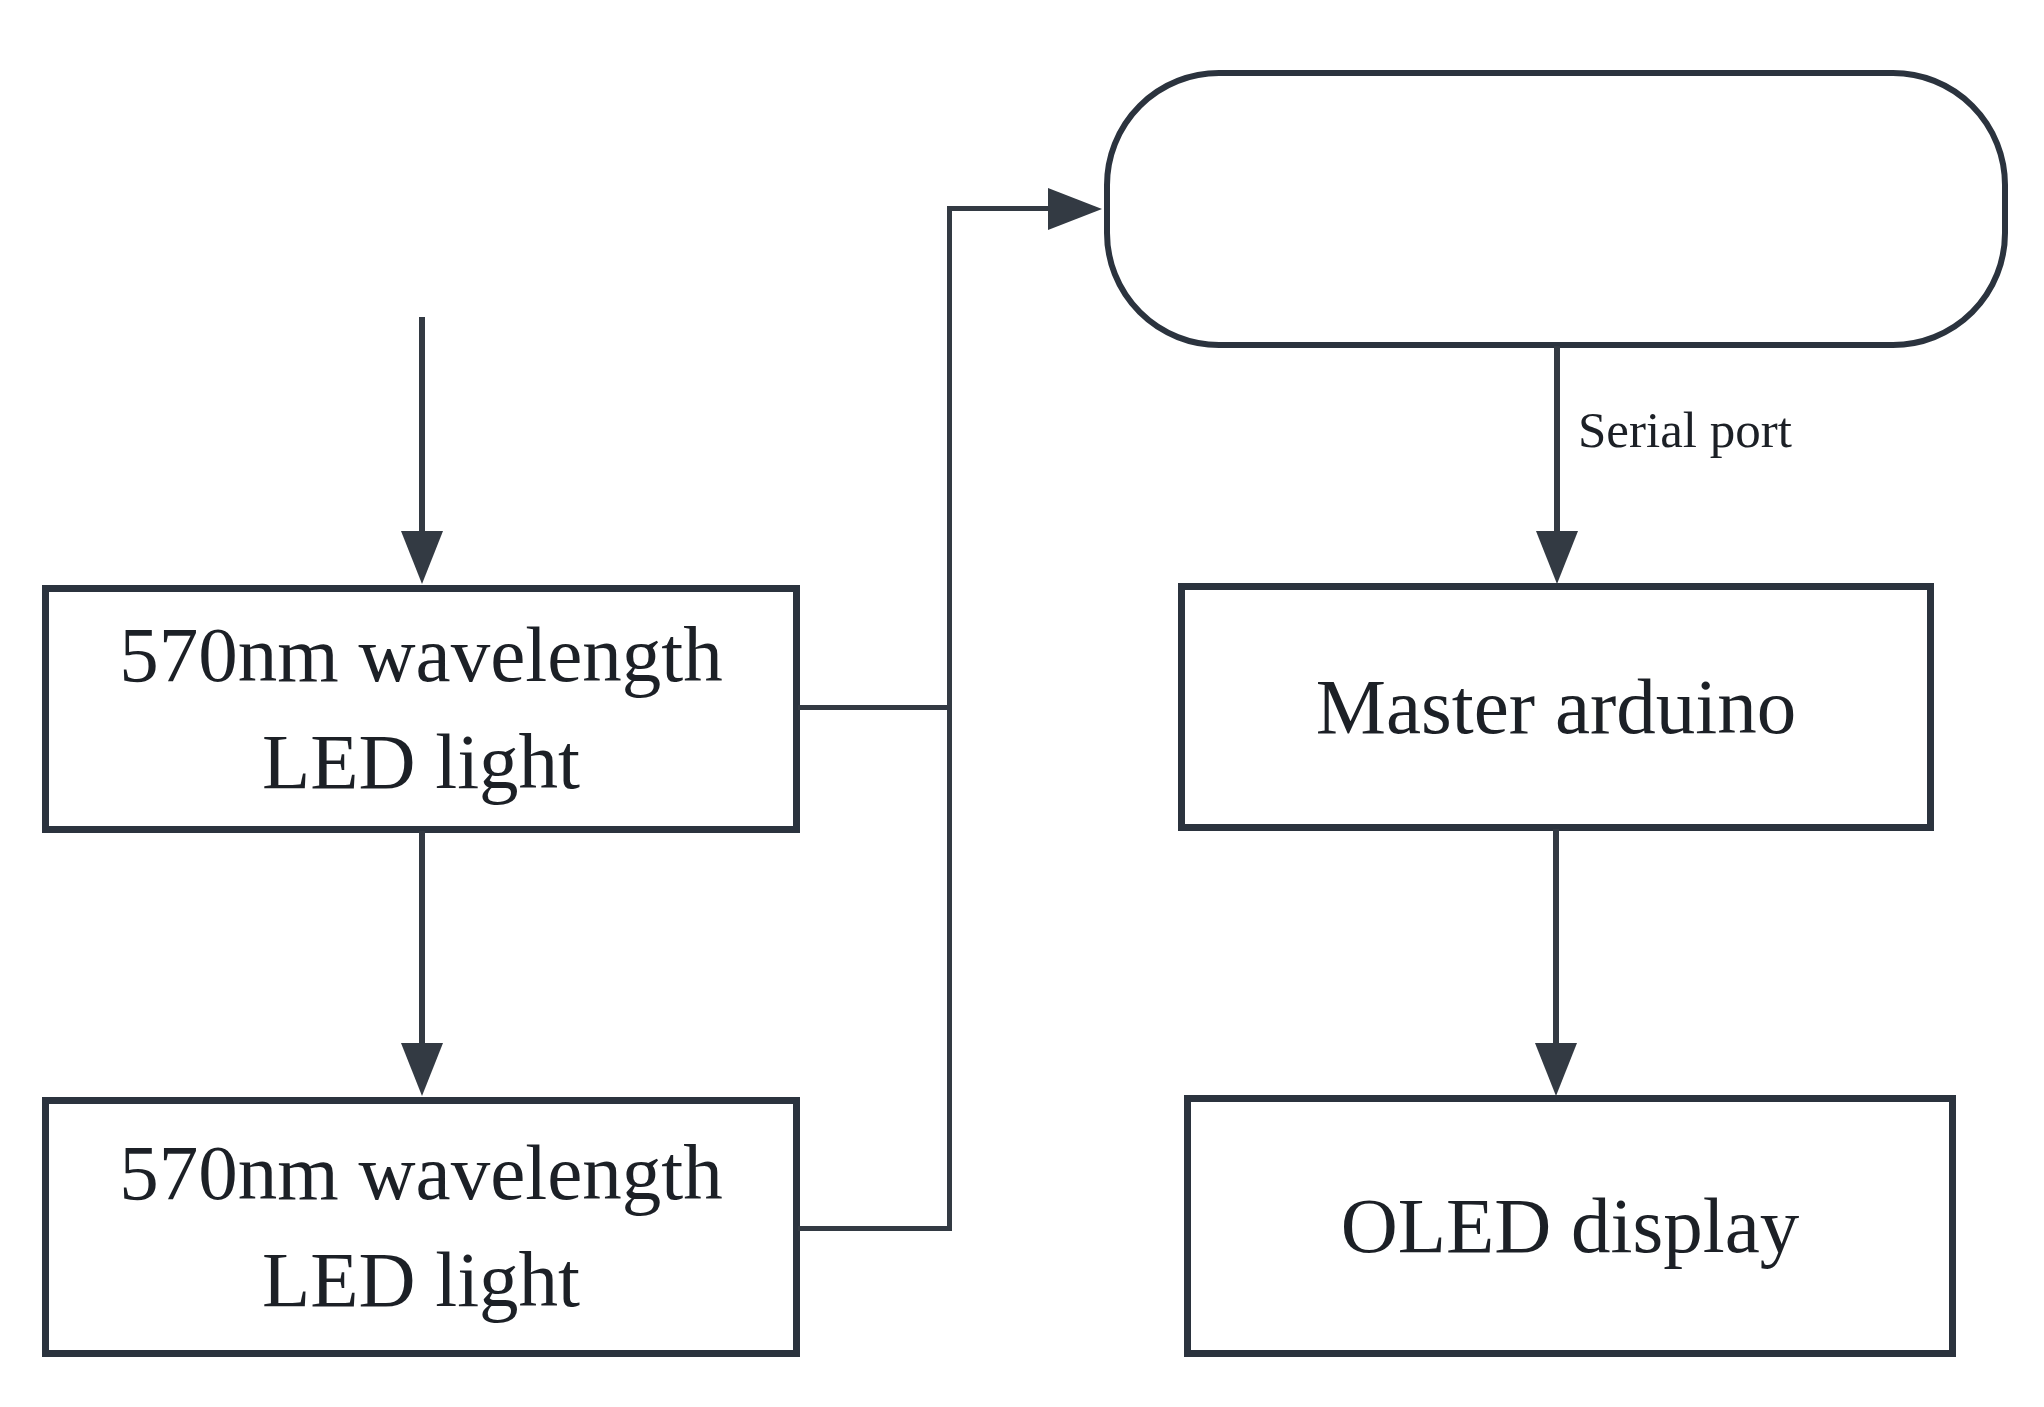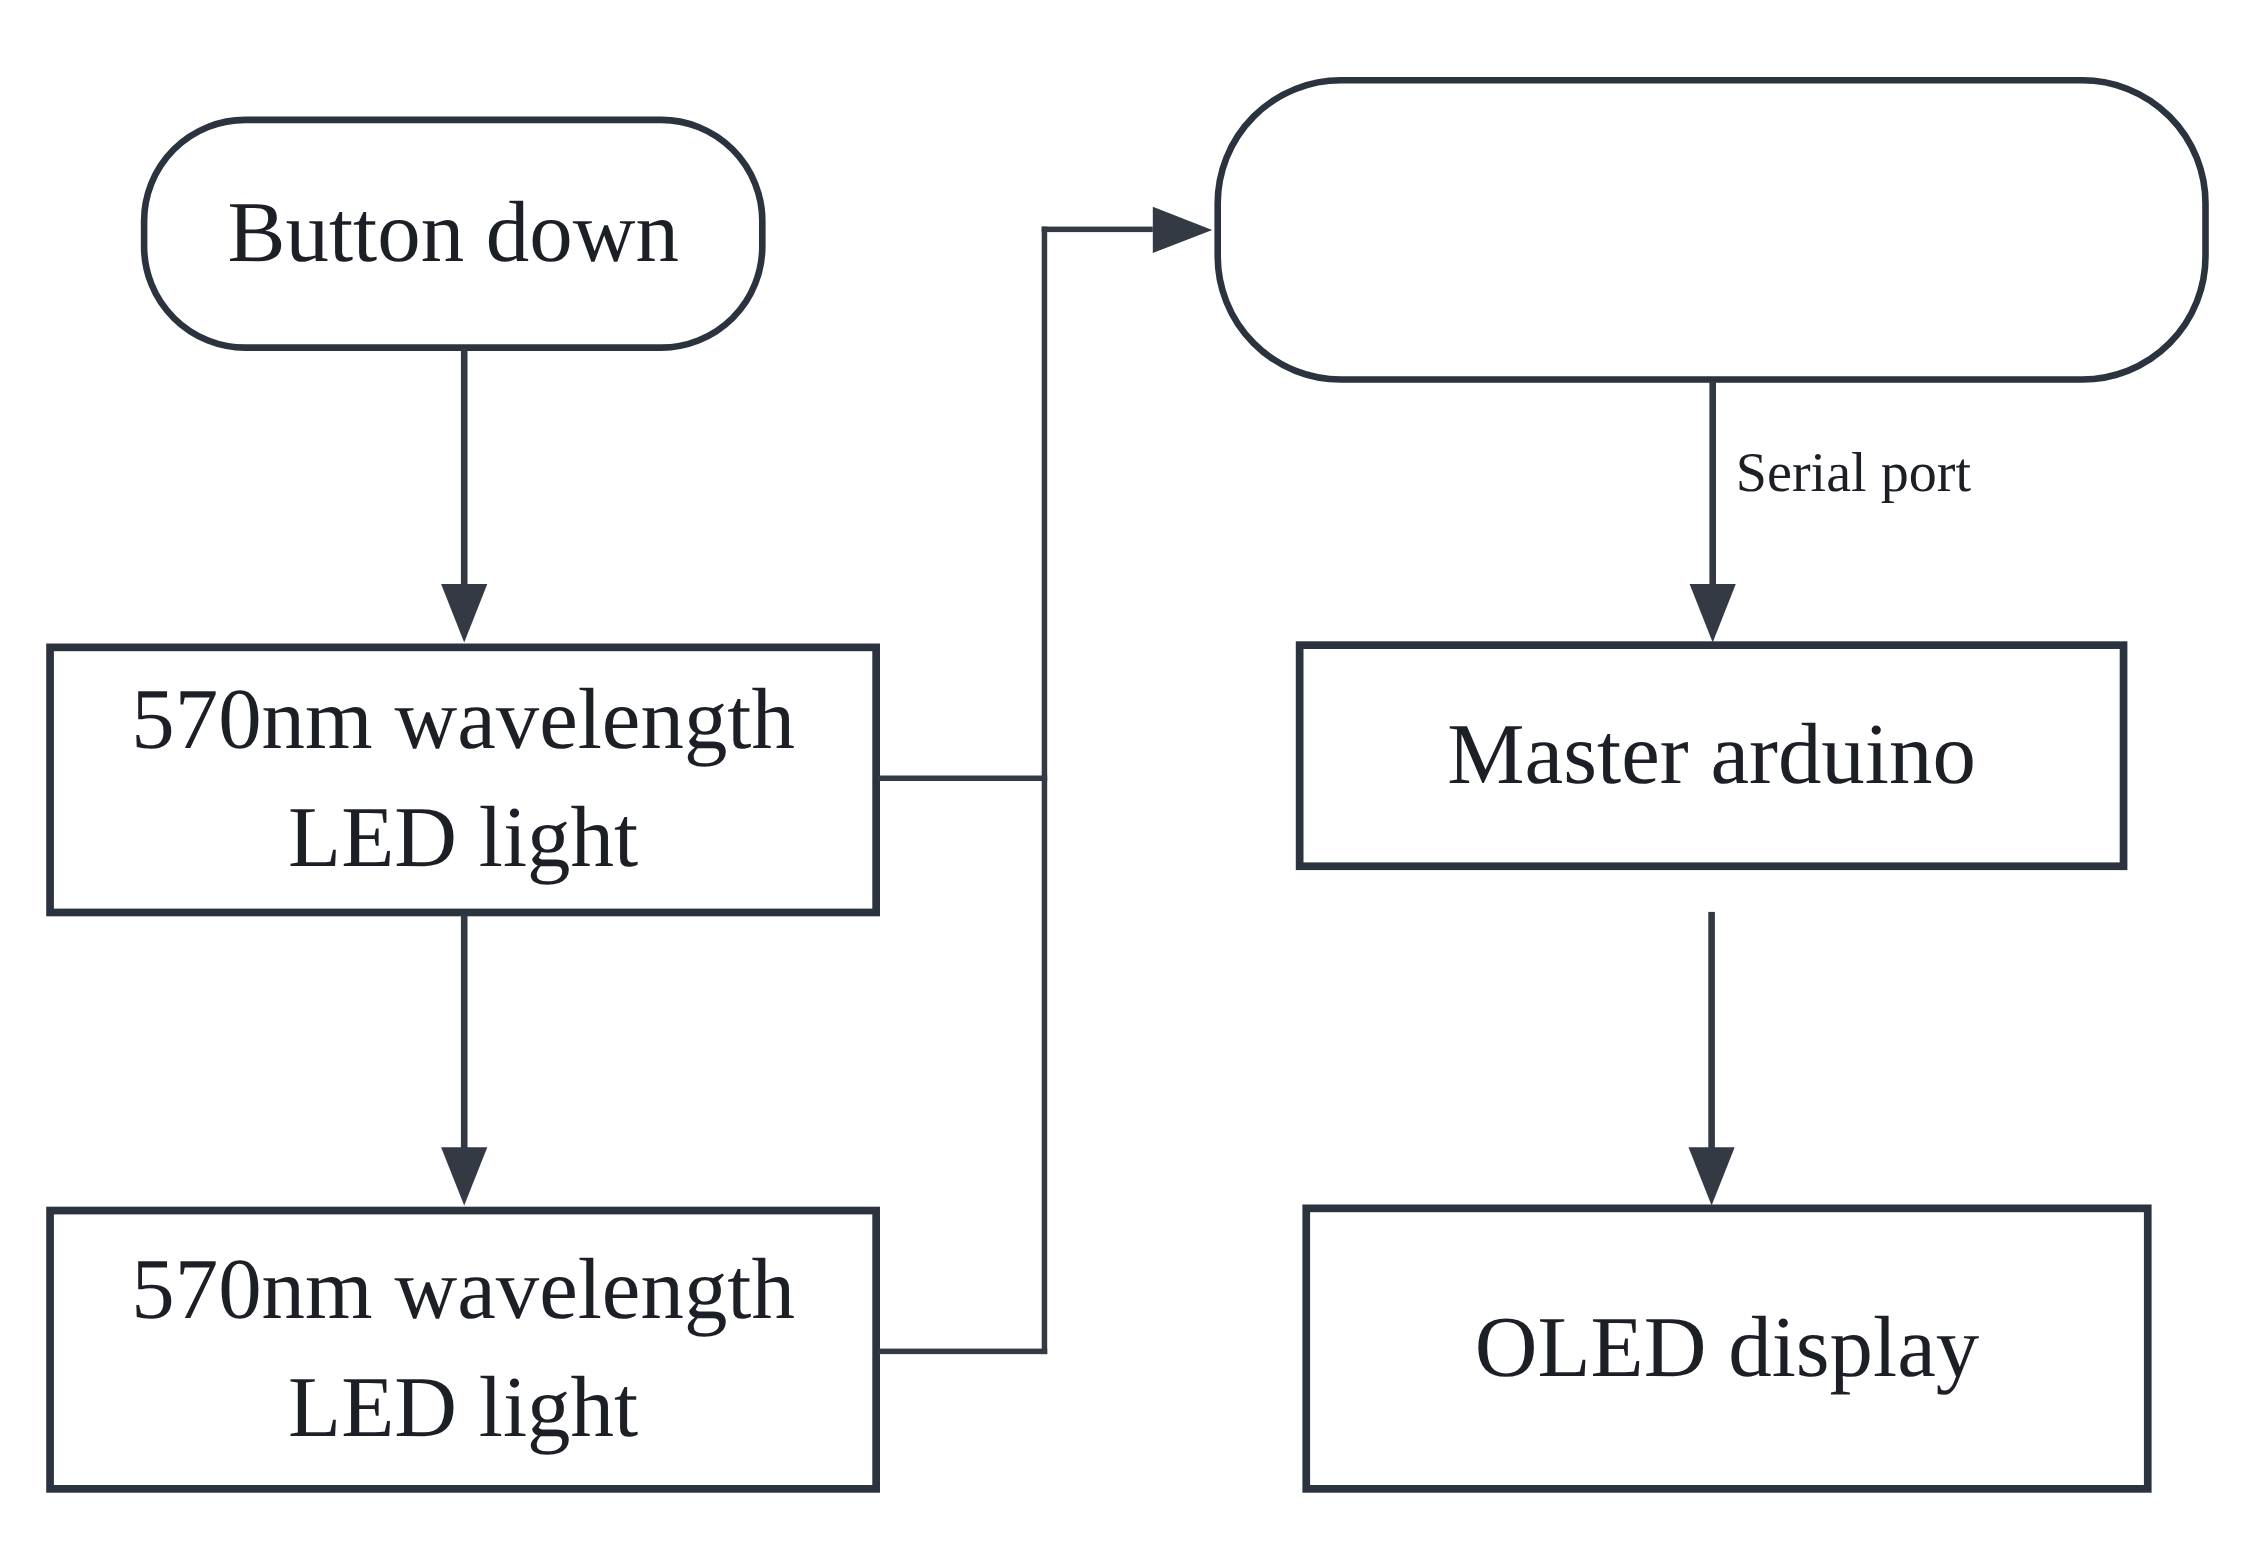--- a/index.html
+++ b/index.html
@@ -42,21 +42,21 @@
     font-size:51px;
     line-height:1.0;
     white-space:nowrap;
   }
 
   
   #n-button  { left:128px;  top:106px;  width:568px; height:213px; border-radius:95px;  }
   #n-led1    { left:42px;   top:585px;  width:758px; height:248px; }
   #n-led2    { left:42px;   top:1097px; width:758px; height:260px; }
   #n-sensor  { left:1104px; top:70px;   width:904px; height:278px; border-radius:115px; }
-  #n-master  { left:1178px; top:583px;  width:756px; height:208px;text-align:right; }
+  #n-master  { left:1178px; top:583px;  width:756px; height:248px;text-align:right; }
   #n-oled    { left:1184px; top:1095px; width:772px; height:262px; }
 
   
   #a1-stem { left:419px;  top:317px; width:6px; height:216px; }
   #a2-stem { left:419px;  top:831px; width:6px; height:214px; }
   #a3-stem { left:1554px; top:346px; width:6px; height:187px; }
   #a4-stem { left:1553px; top:829px; width:6px; height:216px; }
 
   
   #a1-head { left:401px;  top:531px;  }
@@ -73,23 +73,20 @@
 
   
   #lbl-delay  { left:452px;  top:903px; }
   #lbl-serial { left:1578px; top:405px; }
 </style>
 </head>
 <body>
 
 <div class="stage">
 
-  <div class="node rounded" id="n-button">
-    <span class="node-line">Button down</span>
-  </div>
 
   <div class="node" id="n-led1">
     <span class="node-line">570nm wavelength</span>
     <span class="node-line">LED light</span>
   </div>
 
   <div class="node" id="n-led2">
     <span class="node-line">570nm wavelength</span>
     <span class="node-line">LED light</span>
   </div>

